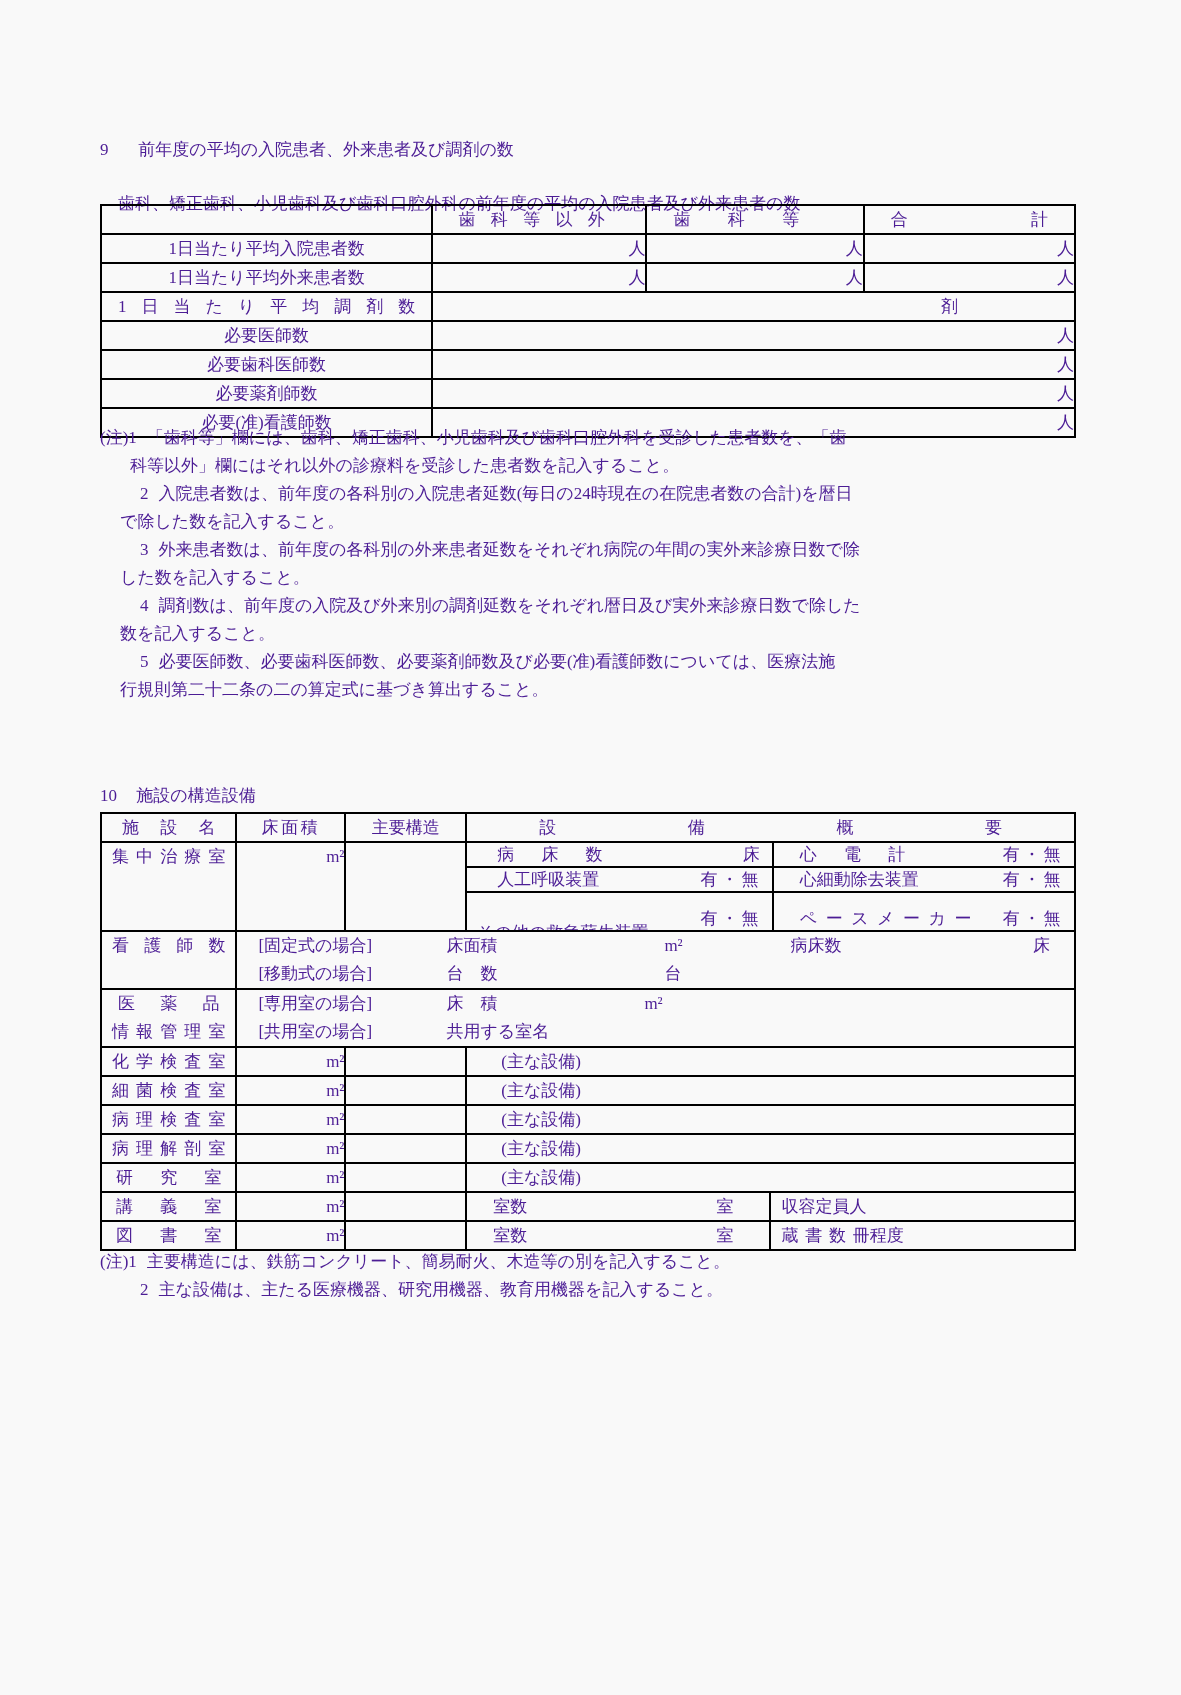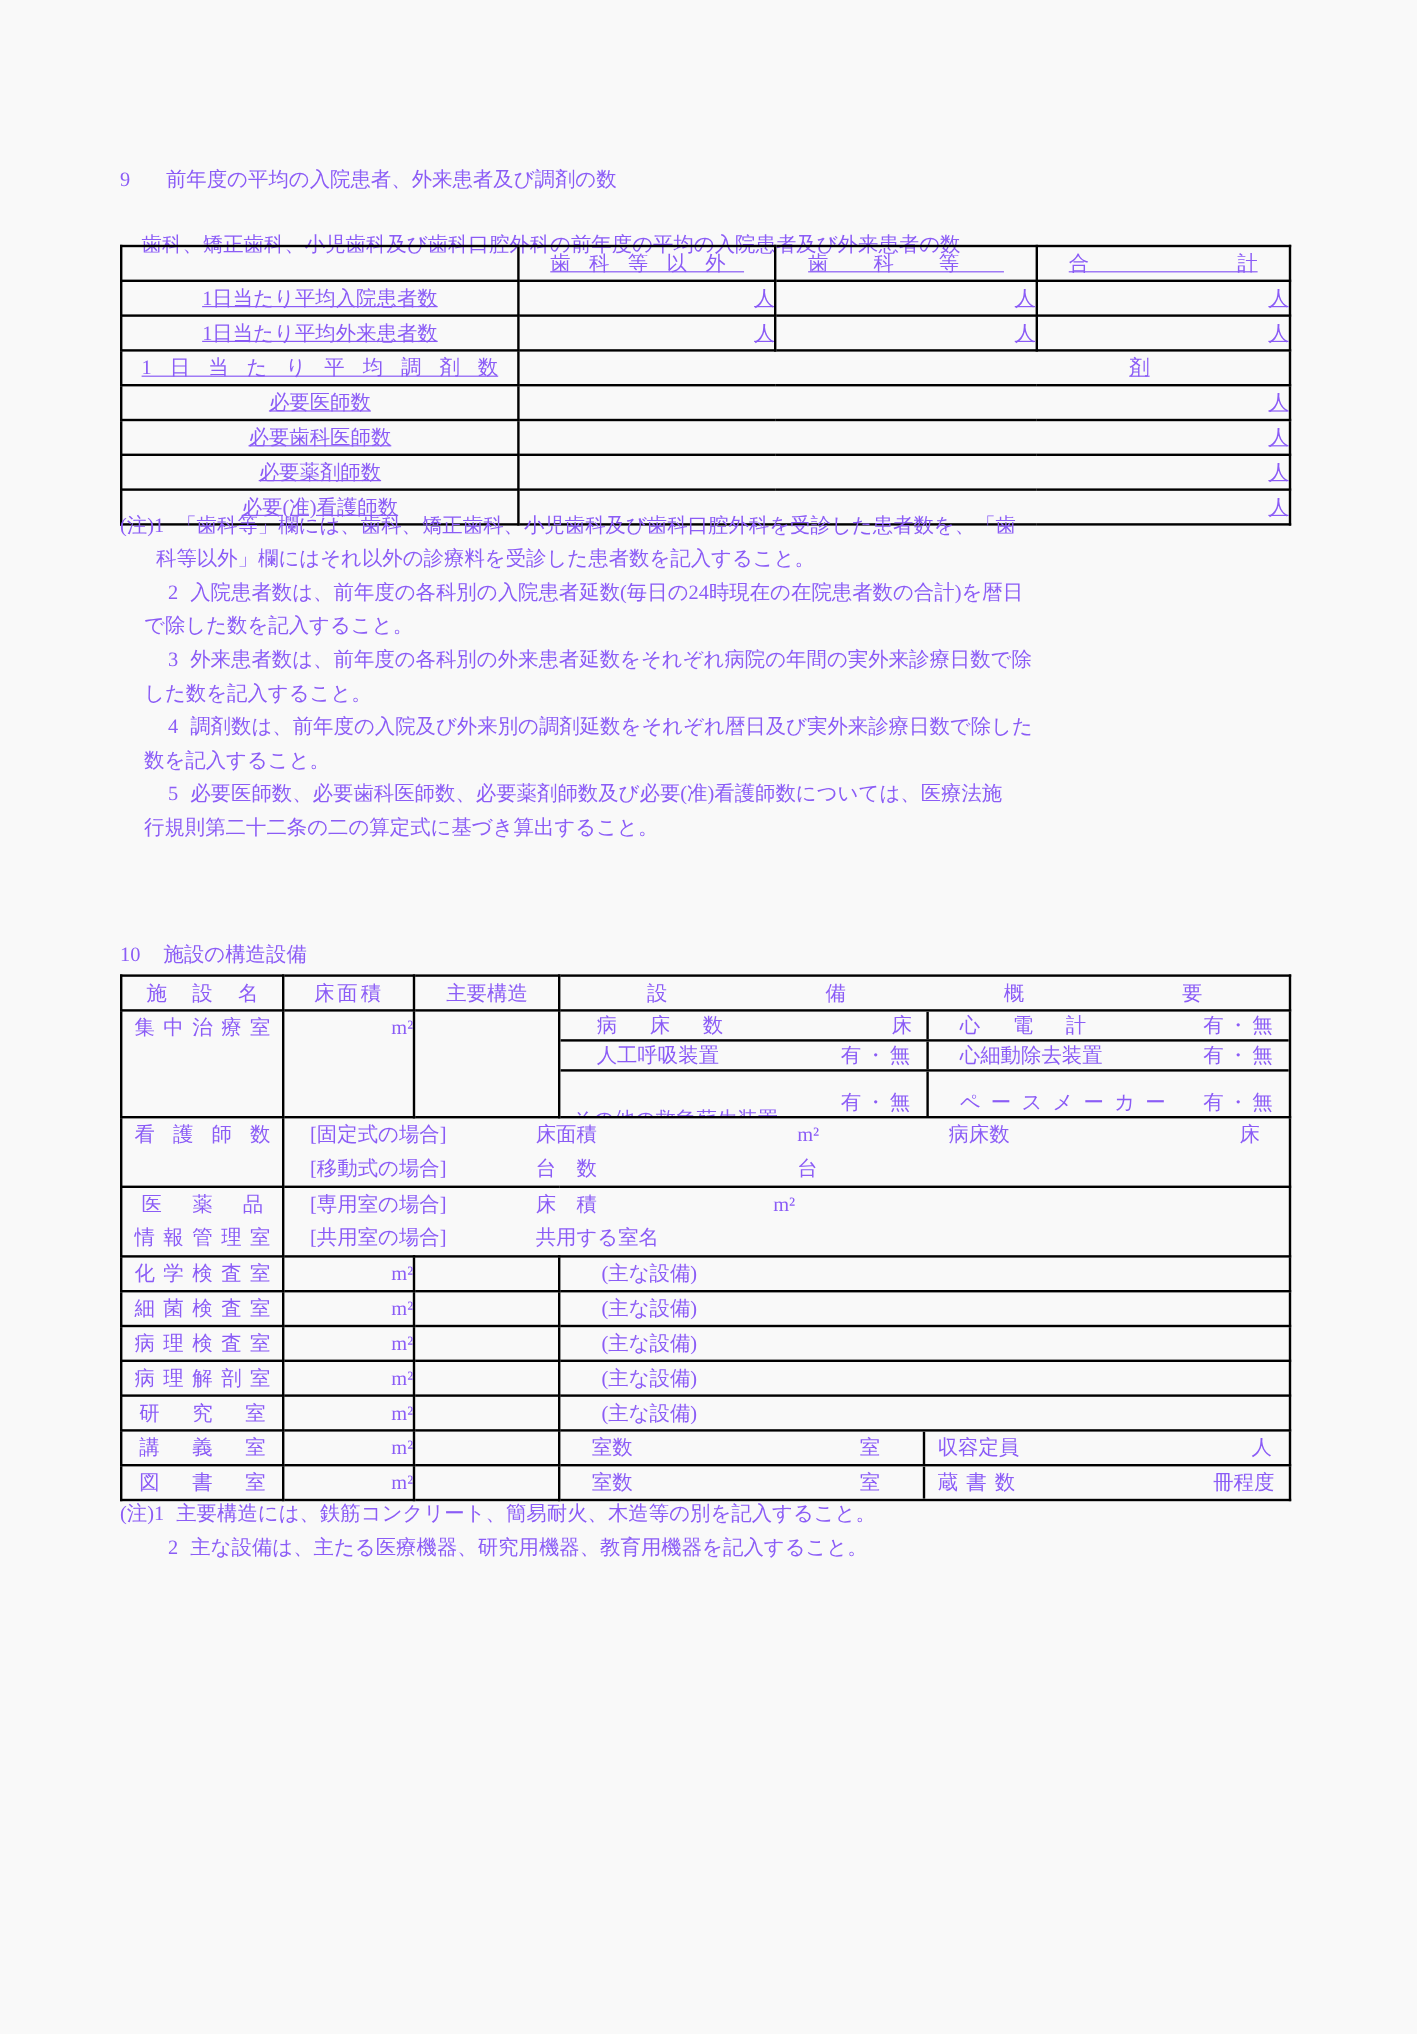--- a/index.html
+++ b/index.html
@@ -1,28 +1,28 @@
 <!DOCTYPE html>
 <html><head>
 <meta charset="utf-8">
 <style>
   html,body{margin:0;padding:0;background:#f7f7f7;}
   .page{
     position:relative;width:1181px;height:1695px;background:#f9f9f9;
-    font-family:"Liberation Serif","DejaVu Serif",serif;color:#8b5cf6;font-size:17px;
+    font-family:"Liberation Serif","DejaVu Serif",serif;color:#4c1d95;font-size:17px;
     overflow:hidden;
   }
   .heading{position:absolute;left:100px;white-space:nowrap;}
   .hnum{display:inline-block;min-width:22px;}
   .htxt{margin-left:12px;}
   .subheading{position:absolute;left:118px;top:176px;white-space:nowrap;margin-top:16px;}
 
   table.t{border-collapse:collapse;table-layout:fixed;position:absolute;left:100px;width:976px;background:transparent;}
   .t td{border:2px solid #000;padding:0;height:27px;font-size:17px;white-space:nowrap;overflow:hidden;vertical-align:middle;}
-  .t9{top:204px;text-decoration:underline;}
+  .t9{top:204px;}
   .t10{top:812px;}
 
   .ctr{text-align:center;}
   .rgt{text-align:right;}
   .jst{text-align:justify;text-align-last:justify;}
   .vtop{vertical-align:top !important;}
   .p0{padding:0 !important;}
   .pr14{padding-right:14px;}
   .lh27{line-height:27px;}
   .ls09{letter-spacing:.9em;}
@@ -43,21 +43,21 @@
   .sc-b{flex:1;}
 
   
   .pline{position:relative;height:28px;line-height:28px;}
   .pline > span{position:absolute;top:0;white-space:nowrap;}
   .pline > .pright{left:auto;}
 
   
   .splitcell{display:flex;height:27px;align-items:center;}
   .split-l{width:49.8%;border-right:2px solid #000;display:flex;justify-content:space-between;align-items:center;height:100%;}
-  .split-r{flex:1;display:flex;justify-content:space-between;align-items:center;height:100%;}
+  .split-r{flex:1;display:flex;justify-content:flex-start;align-items:center;height:100%;}
 
   .name2 div{line-height:28px;}
 
   .notes{position:absolute;left:100px;width:990px;}
   .nline{height:28px;line-height:28px;white-space:nowrap;}
   .nmark{display:inline-block;margin-right:10px;}
   .ind40{padding-left:40px;}
   .cont30{padding-left:30px;}
   .cont20{padding-left:20px;}
 </style>

